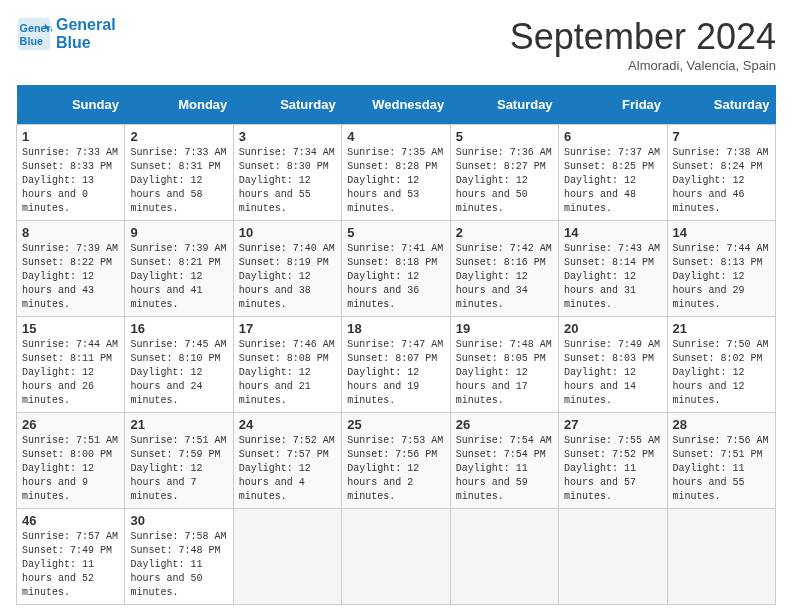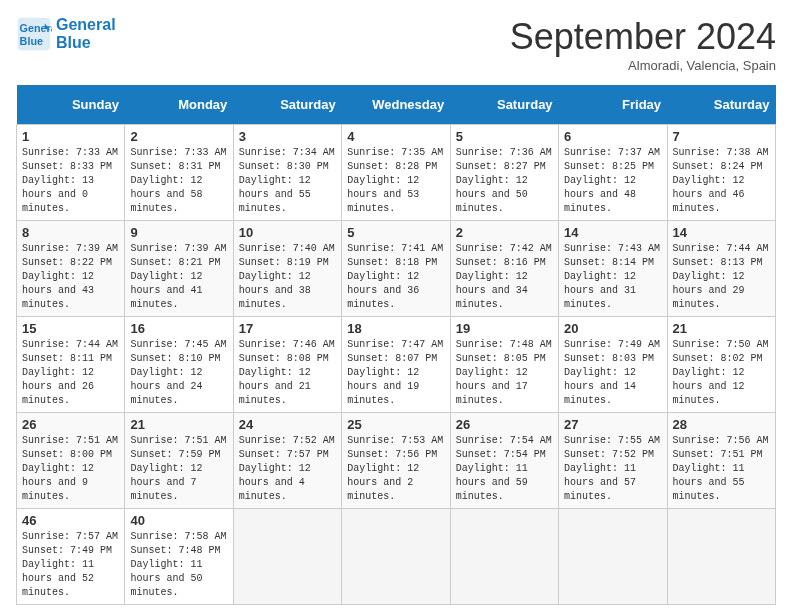--- a/index.html
+++ b/index.html
@@ -233,21 +233,21 @@
           <span class="day-num">28</span>
           <div class="day-info">Sunrise: 7:56 AM<br>Sunset: 7:51 PM<br>Daylight: 11 hours and 55 minutes.</div>
         </td>
       </tr>
       <tr>
         <td>
           <span class="day-num">46</span>
           <div class="day-info">Sunrise: 7:57 AM<br>Sunset: 7:49 PM<br>Daylight: 11 hours and 52 minutes.</div>
         </td>
         <td>
-          <span class="day-num">40</span>
+          <span class="day-num">30</span>
           <div class="day-info">Sunrise: 7:58 AM<br>Sunset: 7:48 PM<br>Daylight: 11 hours and 50 minutes.</div>
         </td>
         <td class="empty"></td>
         <td class="empty"></td>
         <td class="empty"></td>
         <td class="empty"></td>
         <td class="empty"></td>
       </tr>
     </tbody>
 </table>

